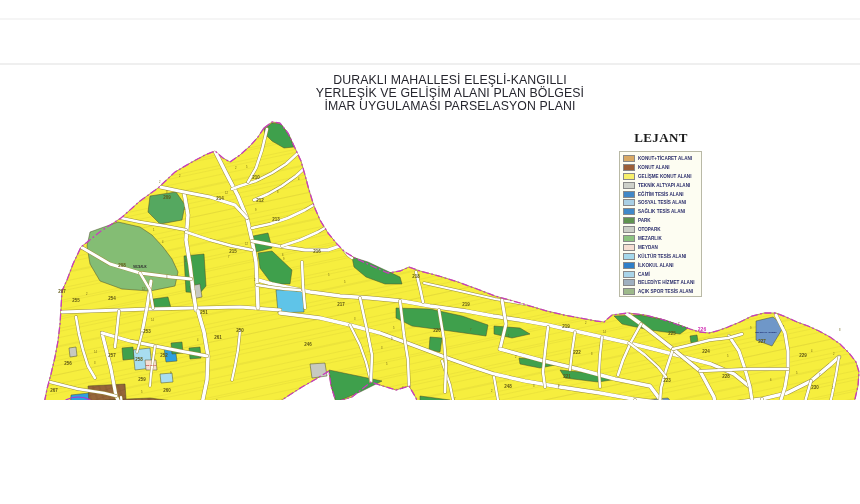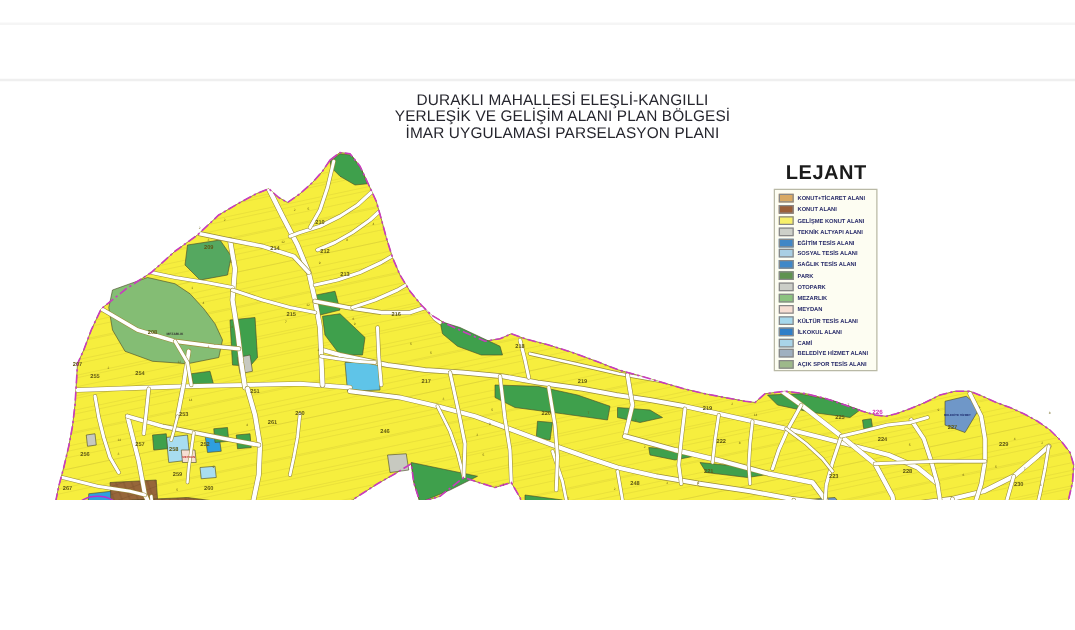--- a/index.html
+++ b/index.html
@@ -729,21 +729,21 @@
 <text x="702" y="331" fill="#d22fb4" font-size="5">226</text>
 </g>
 </svg>
 
 <div style="position:absolute;left:230px;top:74px;width:440px;text-align:center;font-size:12.3px;line-height:13.2px;color:#26262e;letter-spacing:0.1px;">
 DURAKLI MAHALLESİ ELEŞLİ-KANGILLI<br>
 YERLEŞİK VE GELİŞİM ALANI PLAN BÖLGESİ<br>
 İMAR UYGULAMASI PARSELASYON PLANI
 </div>
 
-<div style="position:absolute;left:619px;top:130px;width:84px;text-align:center;font-size:16px;font-weight:bold;color:#1b1b1b;letter-spacing:0.4px;">LEJANT</div>
+<div style="position:absolute;left:619px;top:130px;width:84px;text-align:center;font-size:13px;font-weight:bold;color:#1b1b1b;letter-spacing:0.4px;font-family:Liberation Serif, serif;">LEJANT</div>
 
 <div style="position:absolute;left:619px;top:151px;width:83px;height:146px;background:#fdfdf2;border:1px solid #b9b9a6;box-sizing:border-box;padding:2px 0 0 3px;">
 
 <div style="height:8.9px;display:flex;align-items:center;">
         <span style="width:10px;height:5px;background:#d9a964;border:0.5px solid #888;flex:none;"></span>
         <span style="font-size:4.6px;color:#2b2e6b;margin-left:3px;white-space:nowrap;font-weight:bold;">KONUT+TİCARET ALANI</span>
       </div>
 
 <div style="height:8.9px;display:flex;align-items:center;">
         <span style="width:10px;height:5px;background:#9c5f38;border:0.5px solid #888;flex:none;"></span>

